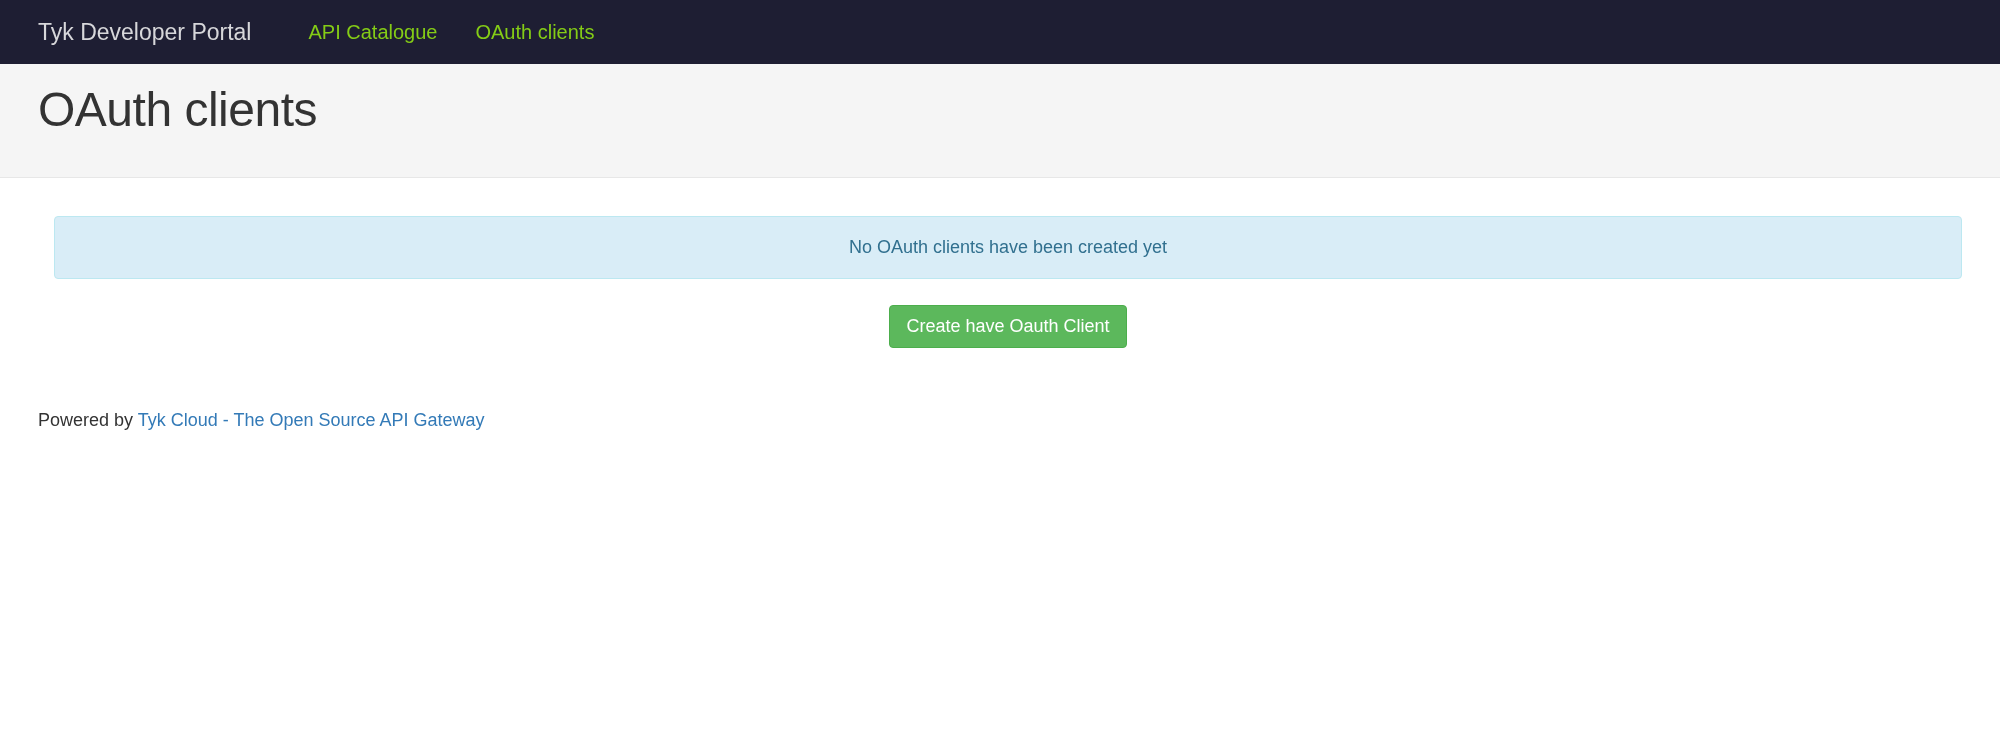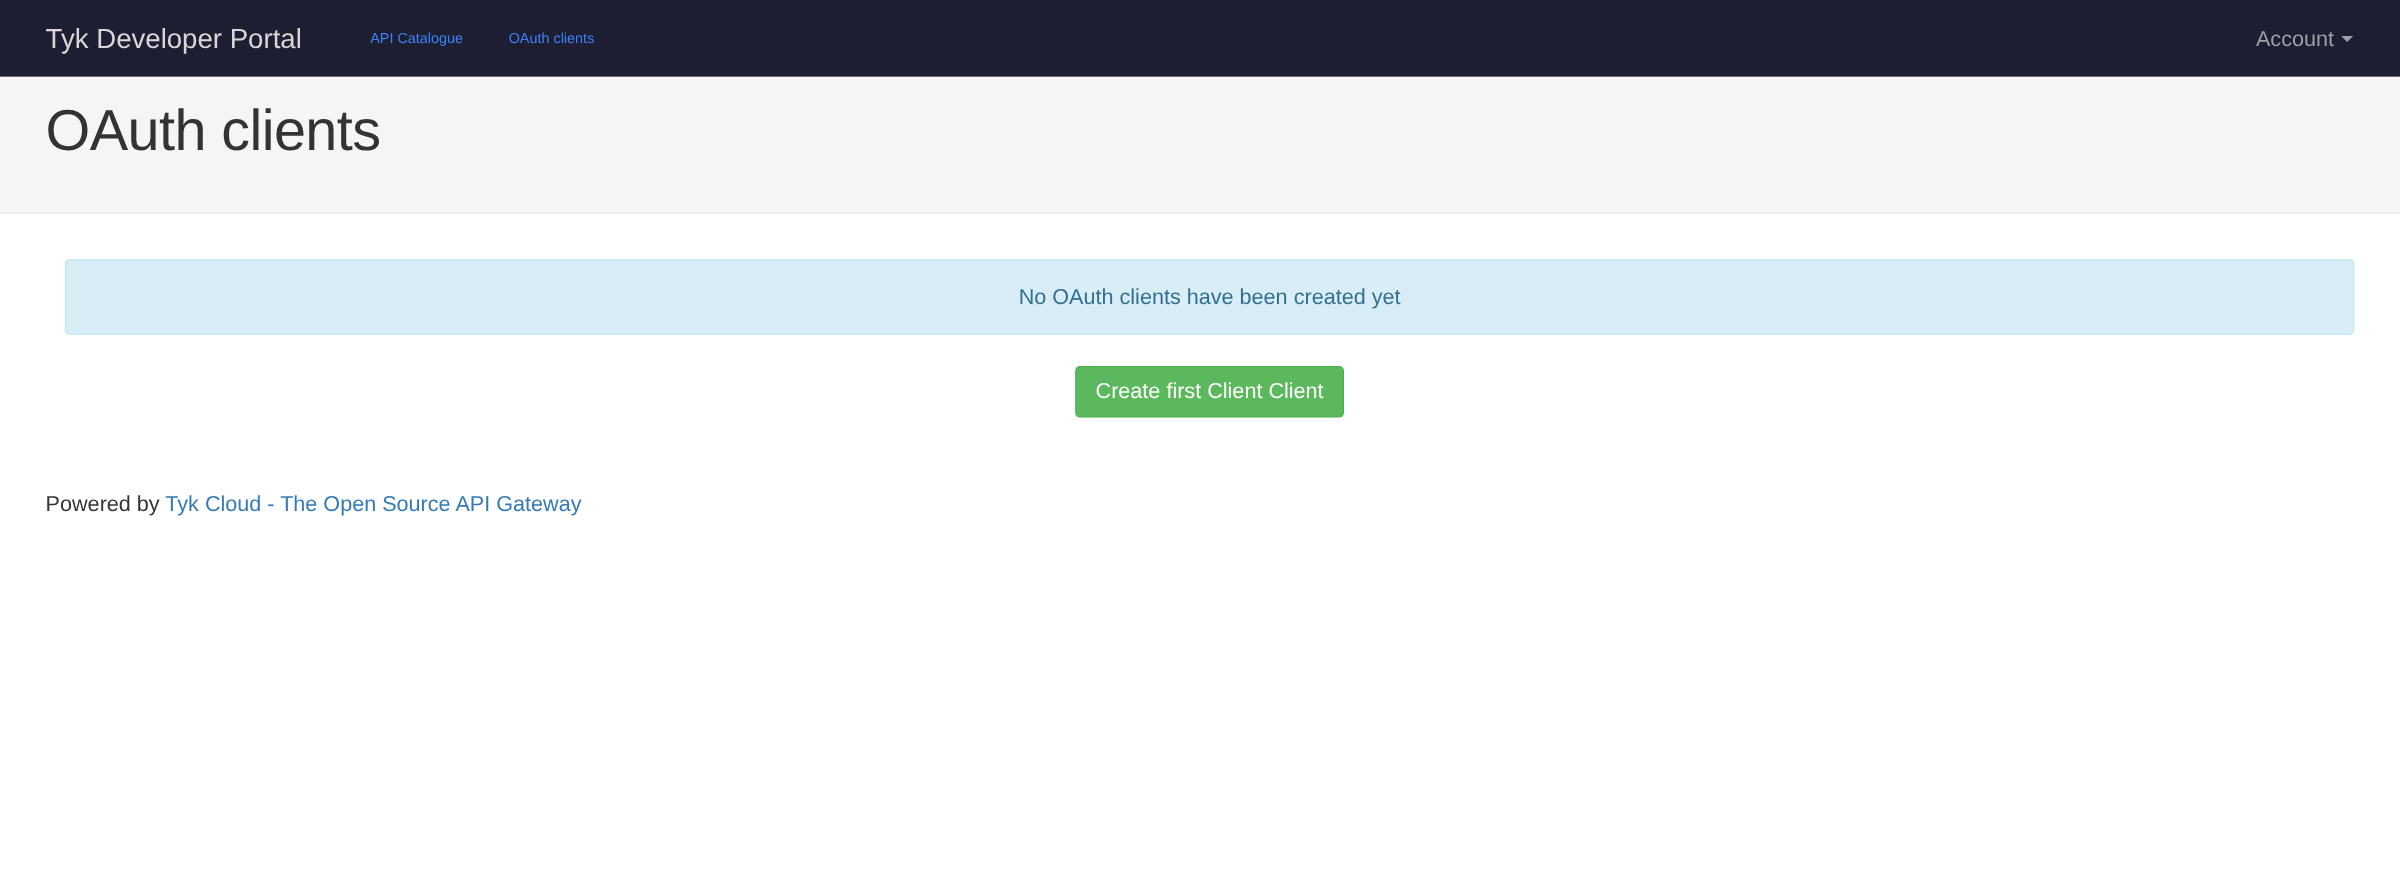--- a/index.html
+++ b/index.html
@@ -27,22 +27,22 @@
       text-decoration: none;
       margin-right: 38px;
       cursor: pointer;
     }
     .navbar-nav {
       display: flex;
       list-style: none;
       flex: 1;
     }
     .navbar-nav li a {
-      color: #3b82f6;
-      font-size: 12px;
+      color: #84cc16;
+      font-size: 20px;
       text-decoration: none;
       padding: 20px 19px;
       display: inline-block;
       cursor: pointer;
     }
     .navbar-right {
       display: flex;
       list-style: none;
     }
     .navbar-right li a {
@@ -121,36 +121,28 @@
 <nav class="navbar">
   <a class="navbar-brand">Tyk Developer Portal</a>
   <ul class="navbar-nav">
     <li>
       <a>API Catalogue</a>
     </li>
     <li>
       <a>OAuth clients</a>
     </li>
   </ul>
-  <ul class="navbar-right">
-    <li>
-      <a>
-        <span>Account</span>
-        <span class="caret-icon"></span>
-      </a>
-    </li>
-  </ul>
 </nav>
 
 <div class="page-header-wrap">
   <h1 class="page-header">OAuth clients</h1>
 </div>
 
 <div class="container">
   <div class="alert-info">No OAuth clients have been created yet</div>
   <div class="btn-row">
-    <a class="btn-success">Create first Client Client</a>
+    <a class="btn-success">Create have Oauth Client</a>
   </div>
 </div>
 
 <div class="footer">
   <span>Powered by </span><a>Tyk Cloud - The Open Source API Gateway</a>
 </div>
 
 </body></html>

